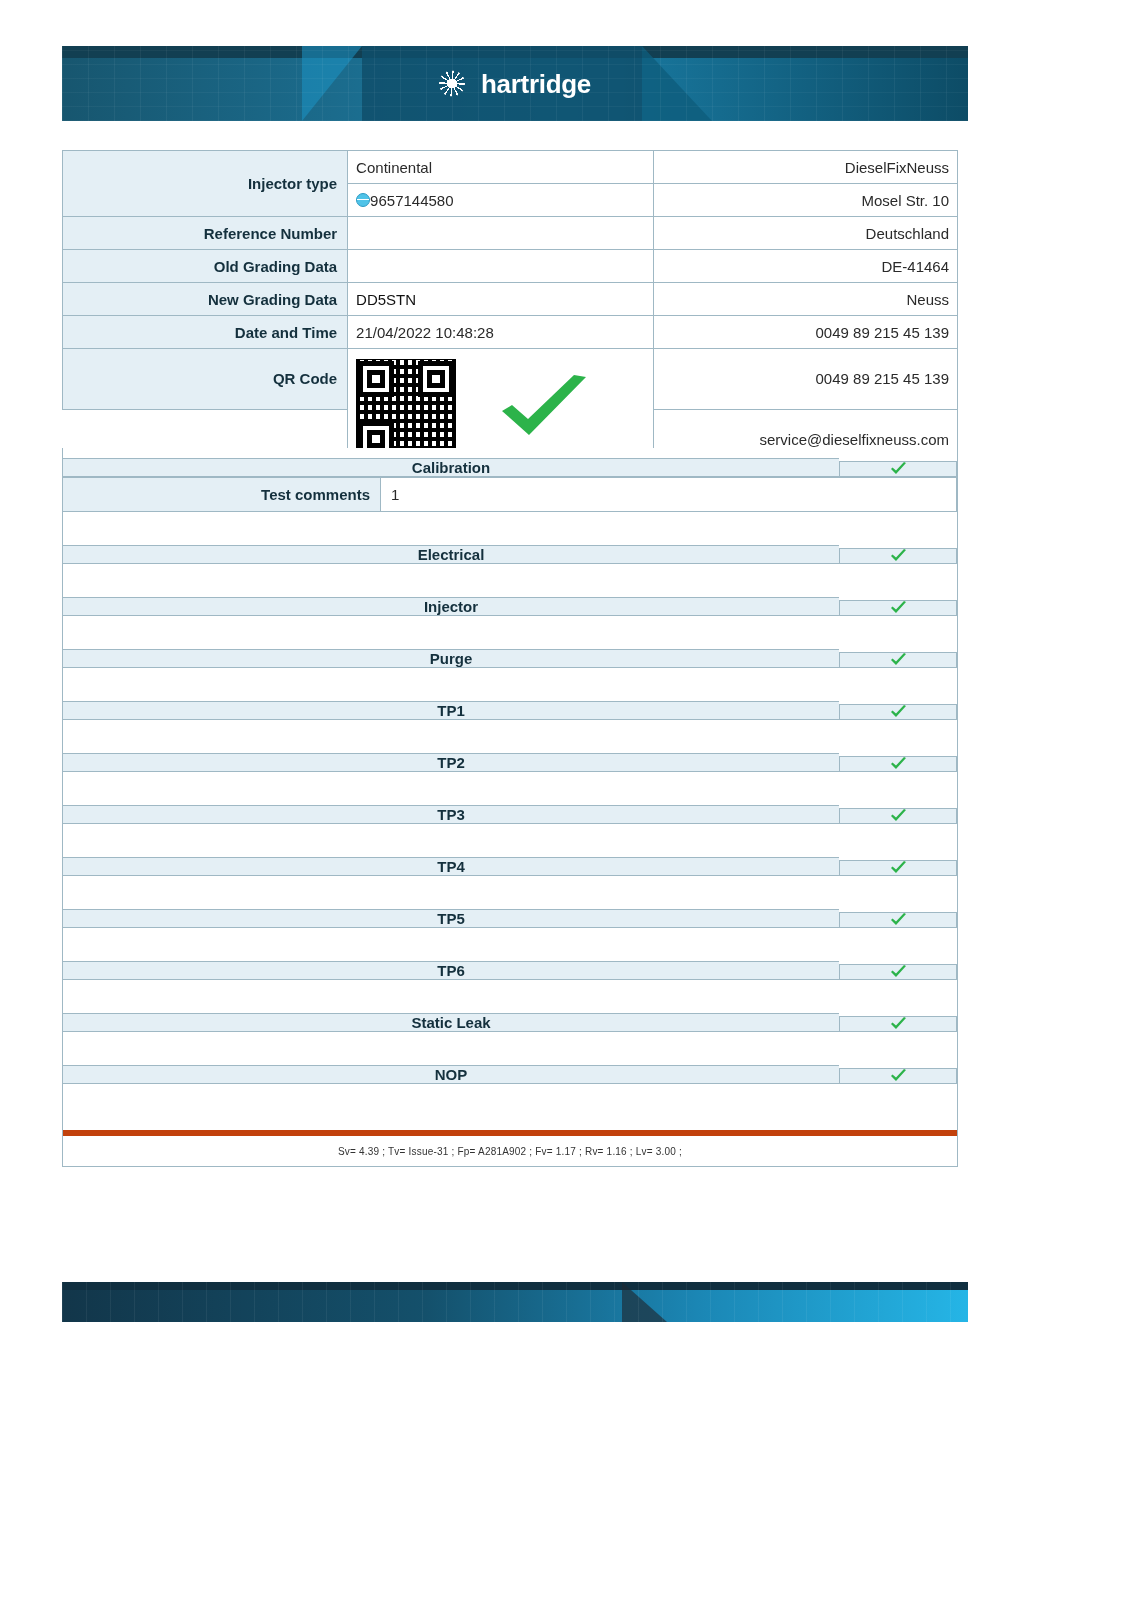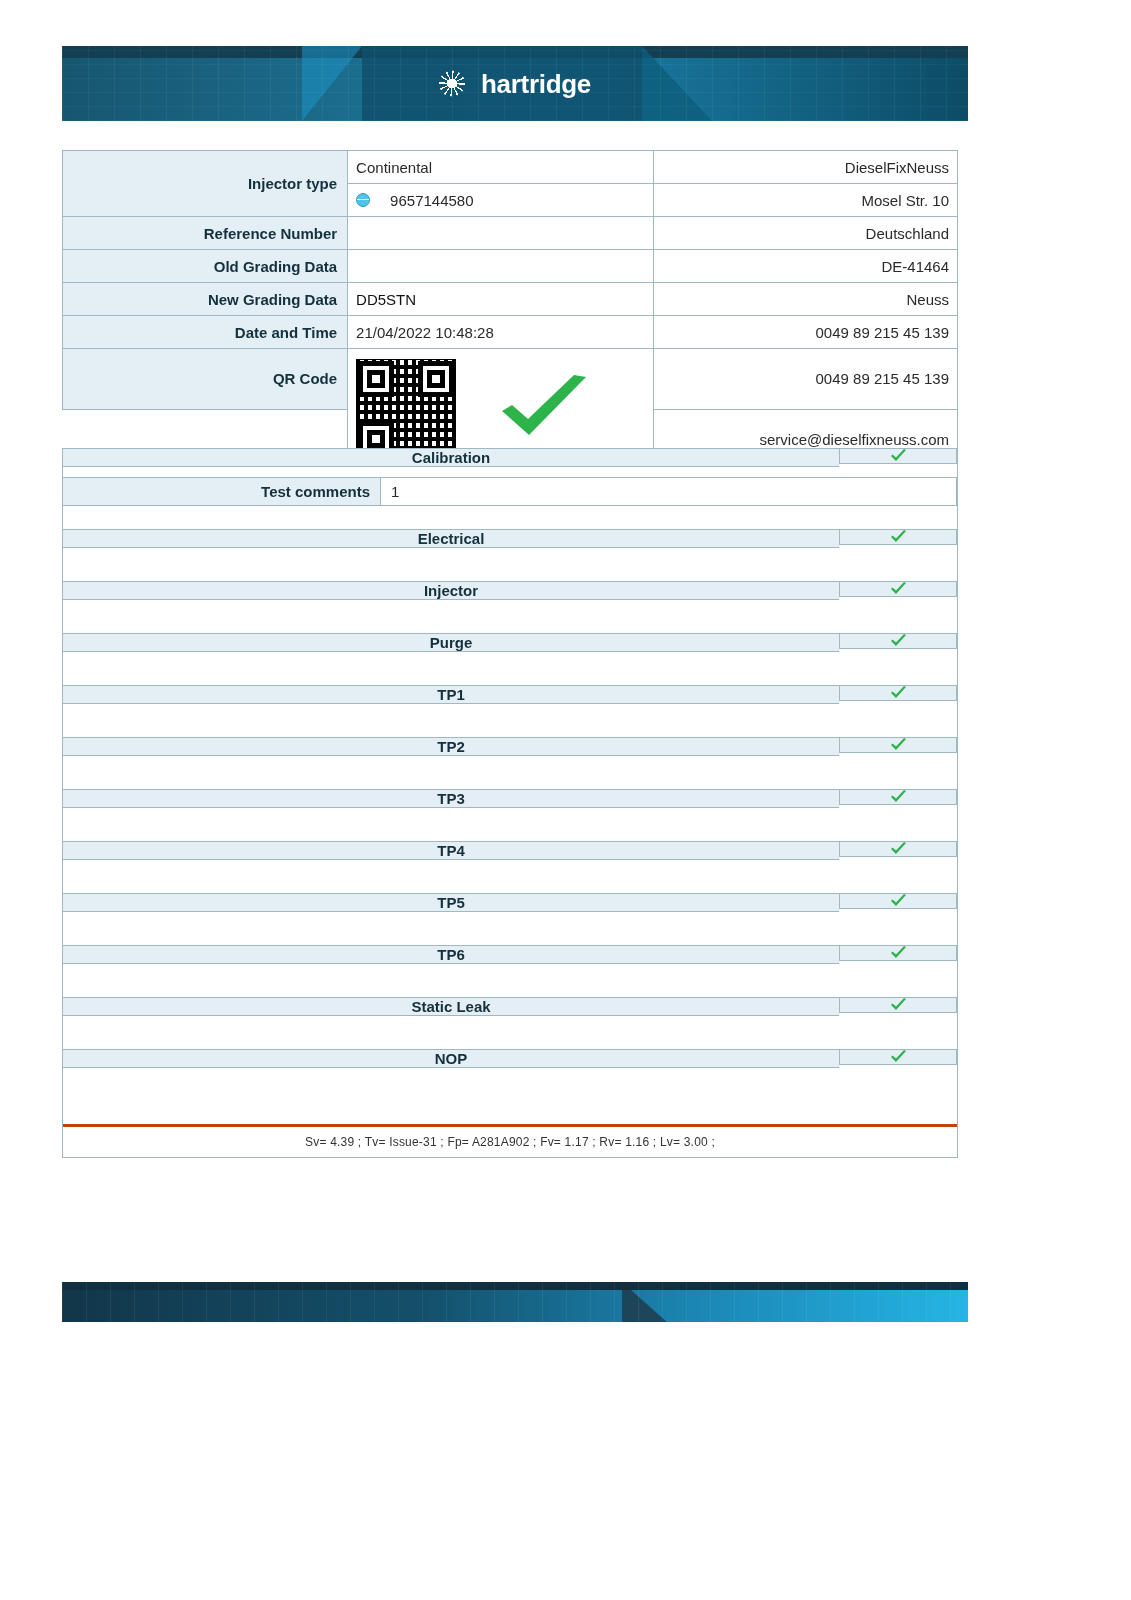--- a/index.html
+++ b/index.html
@@ -166,21 +166,21 @@
   }
   .no-border-cell {
     border: none !important;
     background: #ffffff;
   }
   .bold-val { font-weight: normal; color: #111; }
 
   .id-line {
     display: flex;
     align-items: center;
-    gap: 20px;
+    gap: 0;
   }
   .globe-icon {
     width: 12px; height: 12px;
     border-radius: 50%;
     background: #4fc3e8;
     border: 1px solid #2e9bc4;
     flex: none;
     position: relative;
   }
   .globe-icon::after {
@@ -239,21 +239,21 @@
     left: 62px;
     top: 448px;
     width: 896px;
     border: 1px solid #9fb8c4;
     border-top: none;
     background: #ffffff;
     box-sizing: border-box;
   }
   .res-row {
     display: flex;
-    align-items: flex-start;
+    align-items: flex-end;
     height: 29px;
   }
   .res-title {
     flex: 1;
     background: #e4eff5;
     border: 1px solid #9fb8c4;
     border-right: none;
     display: flex;
     align-items: center;
     justify-content: center;
@@ -275,21 +275,21 @@
     background: #ffffff;
     border-bottom: 1px solid transparent;
   }
   .tick-small {
     width: 17px; height: 14px;
   }
 
   .comment-row {
     display: flex;
     align-items: stretch;
-    height: 29px;
+    height: 35px;
   }
   .comment-lbl {
     width: 318px;
     background: #e4eff5;
     border: 1px solid #9fb8c4;
     border-right: none;
     display: flex;
     align-items: center;
     justify-content: flex-end;
     padding-right: 10px;
@@ -309,25 +309,25 @@
     box-sizing: border-box;
     font-size: 15px;
     color: #2a2a2a;
   }
 
   .footnote {
     height: 30px;
     display: flex;
     align-items: center;
     justify-content: center;
-    font-size: 12px;
+    font-size: 10px;
     color: #333;
     letter-spacing: 0.2px;
     background: #ffffff;
-    border-top: 3px solid #c2410c;
+    border-top: 6px solid #c2410c;
   }
 </style>
 </head>
 <body>
 
 <div class="banner">
   <div class="stripe-dark"></div>
   <div class="wedge wedge-left"></div>
   <div class="wedge wedge-mid"></div>
   <div class="wedge wedge-right"></div>

